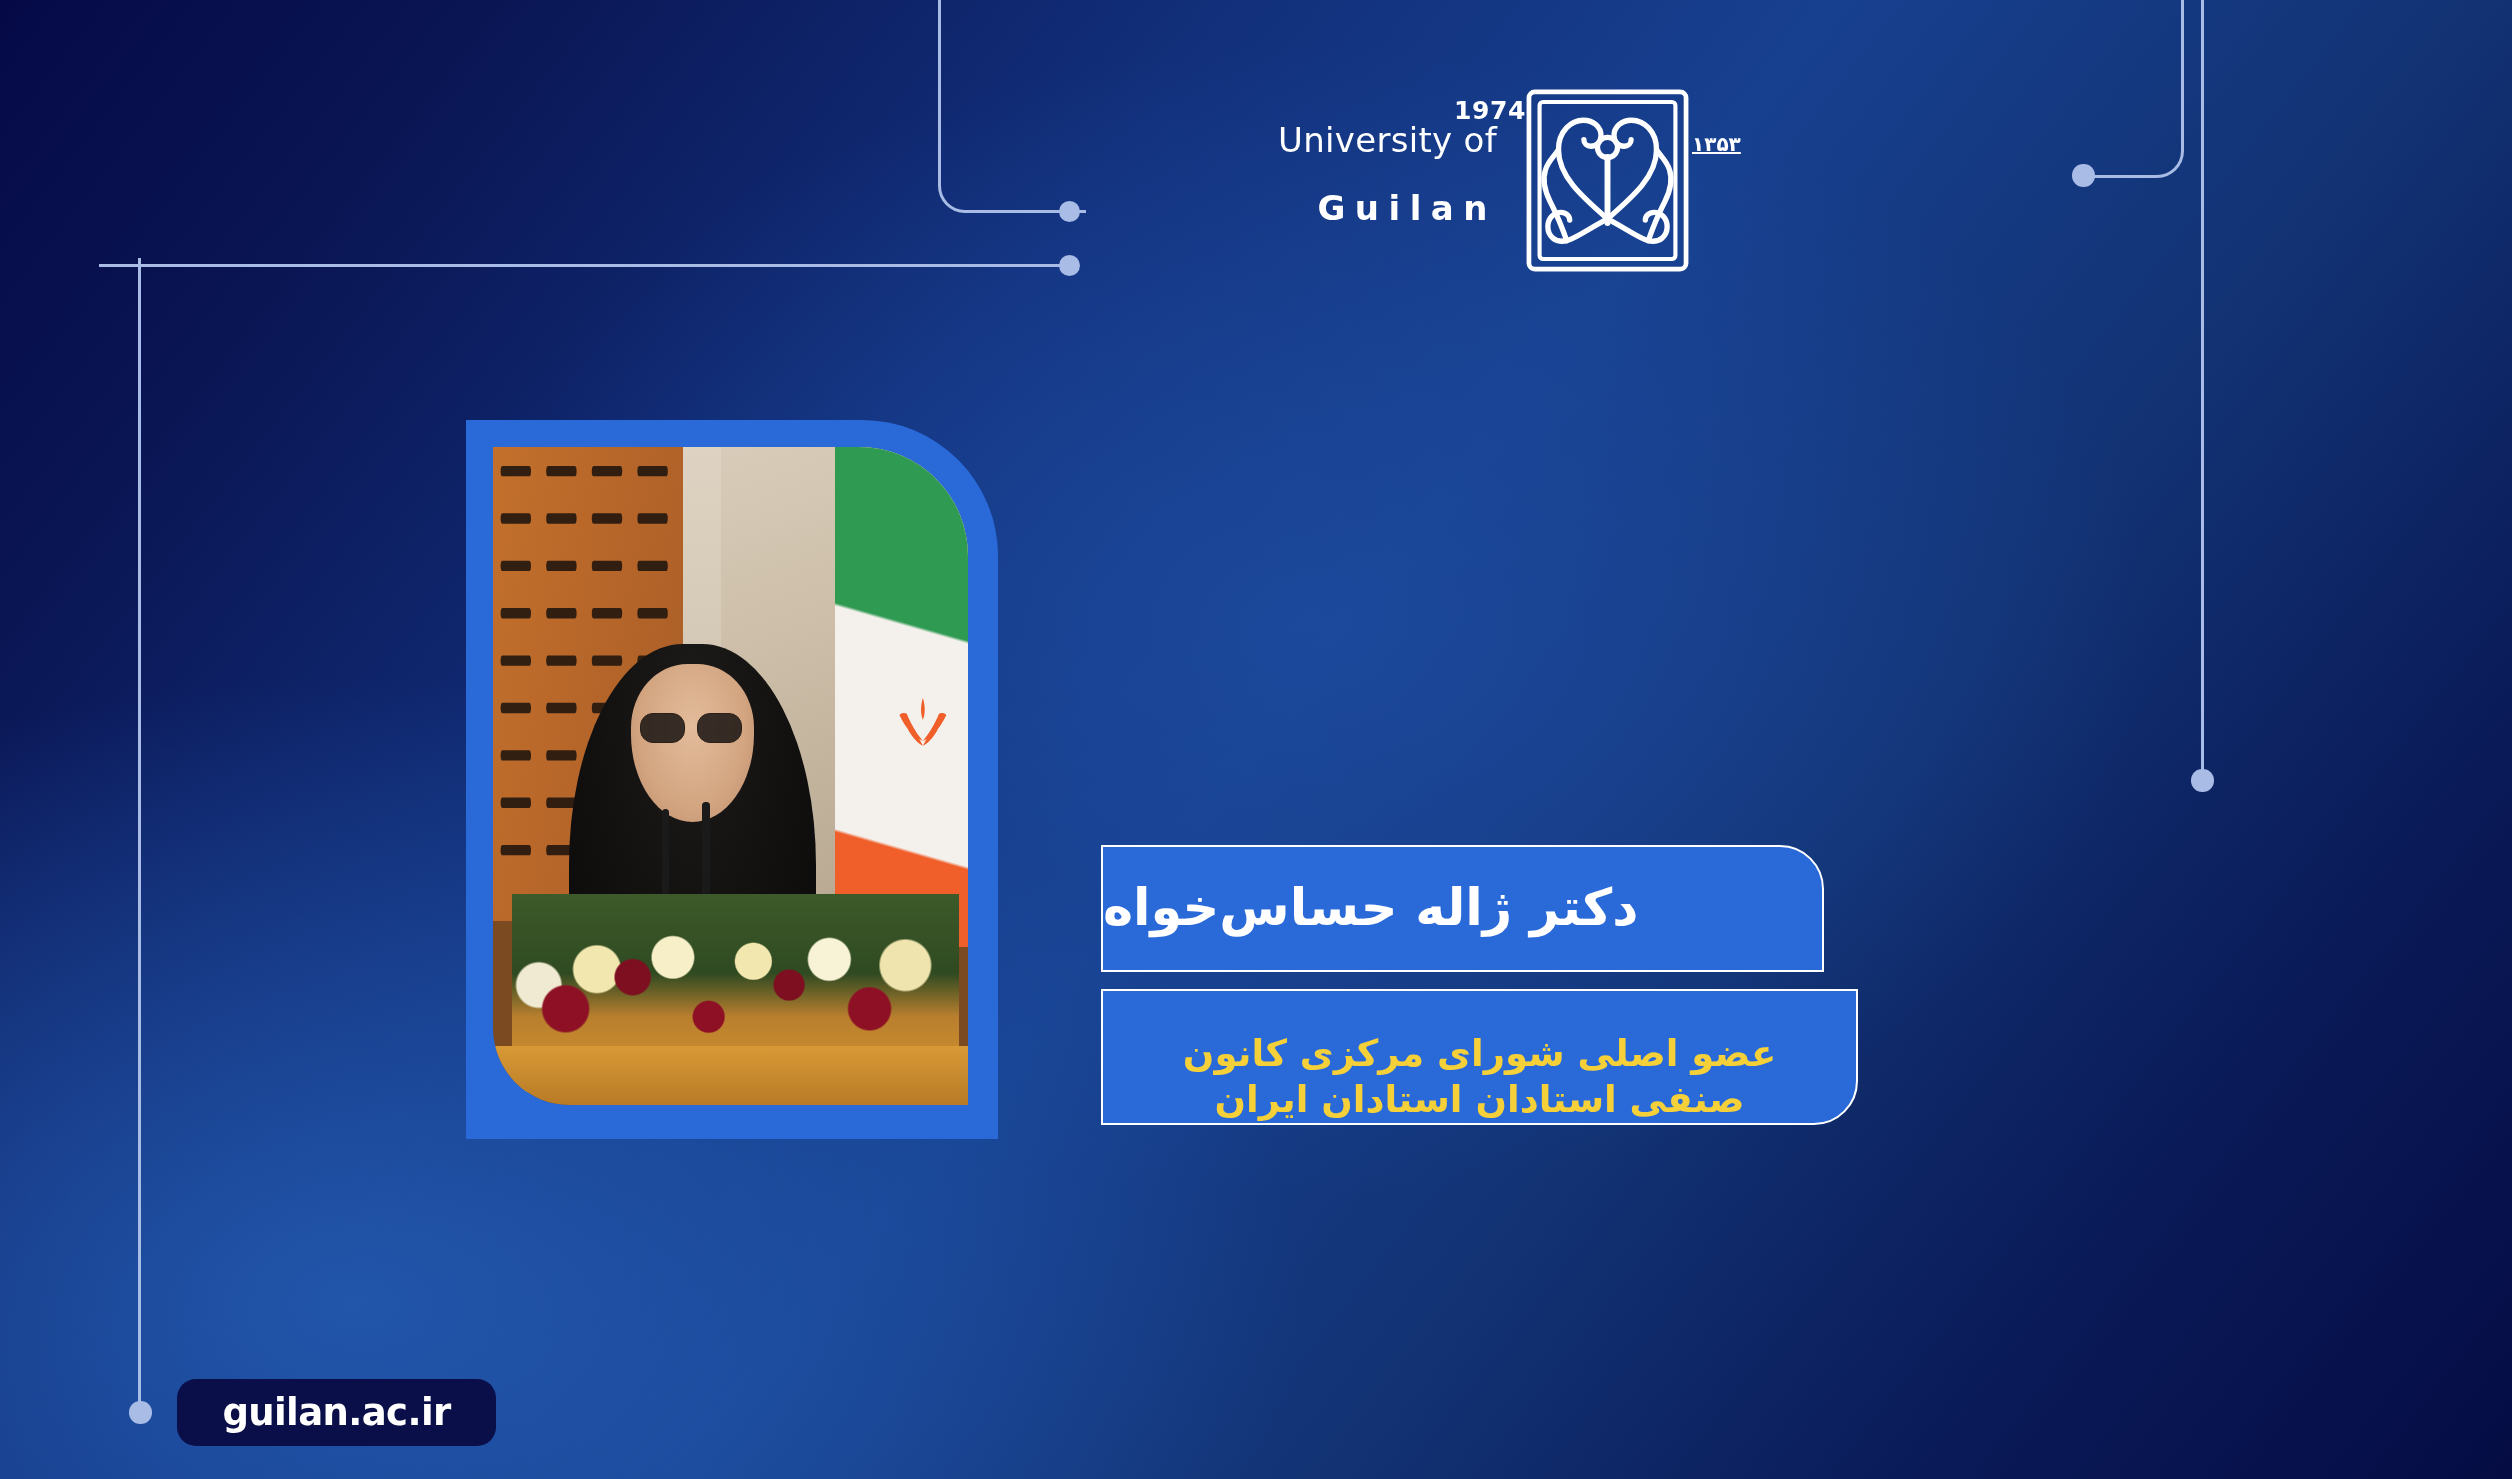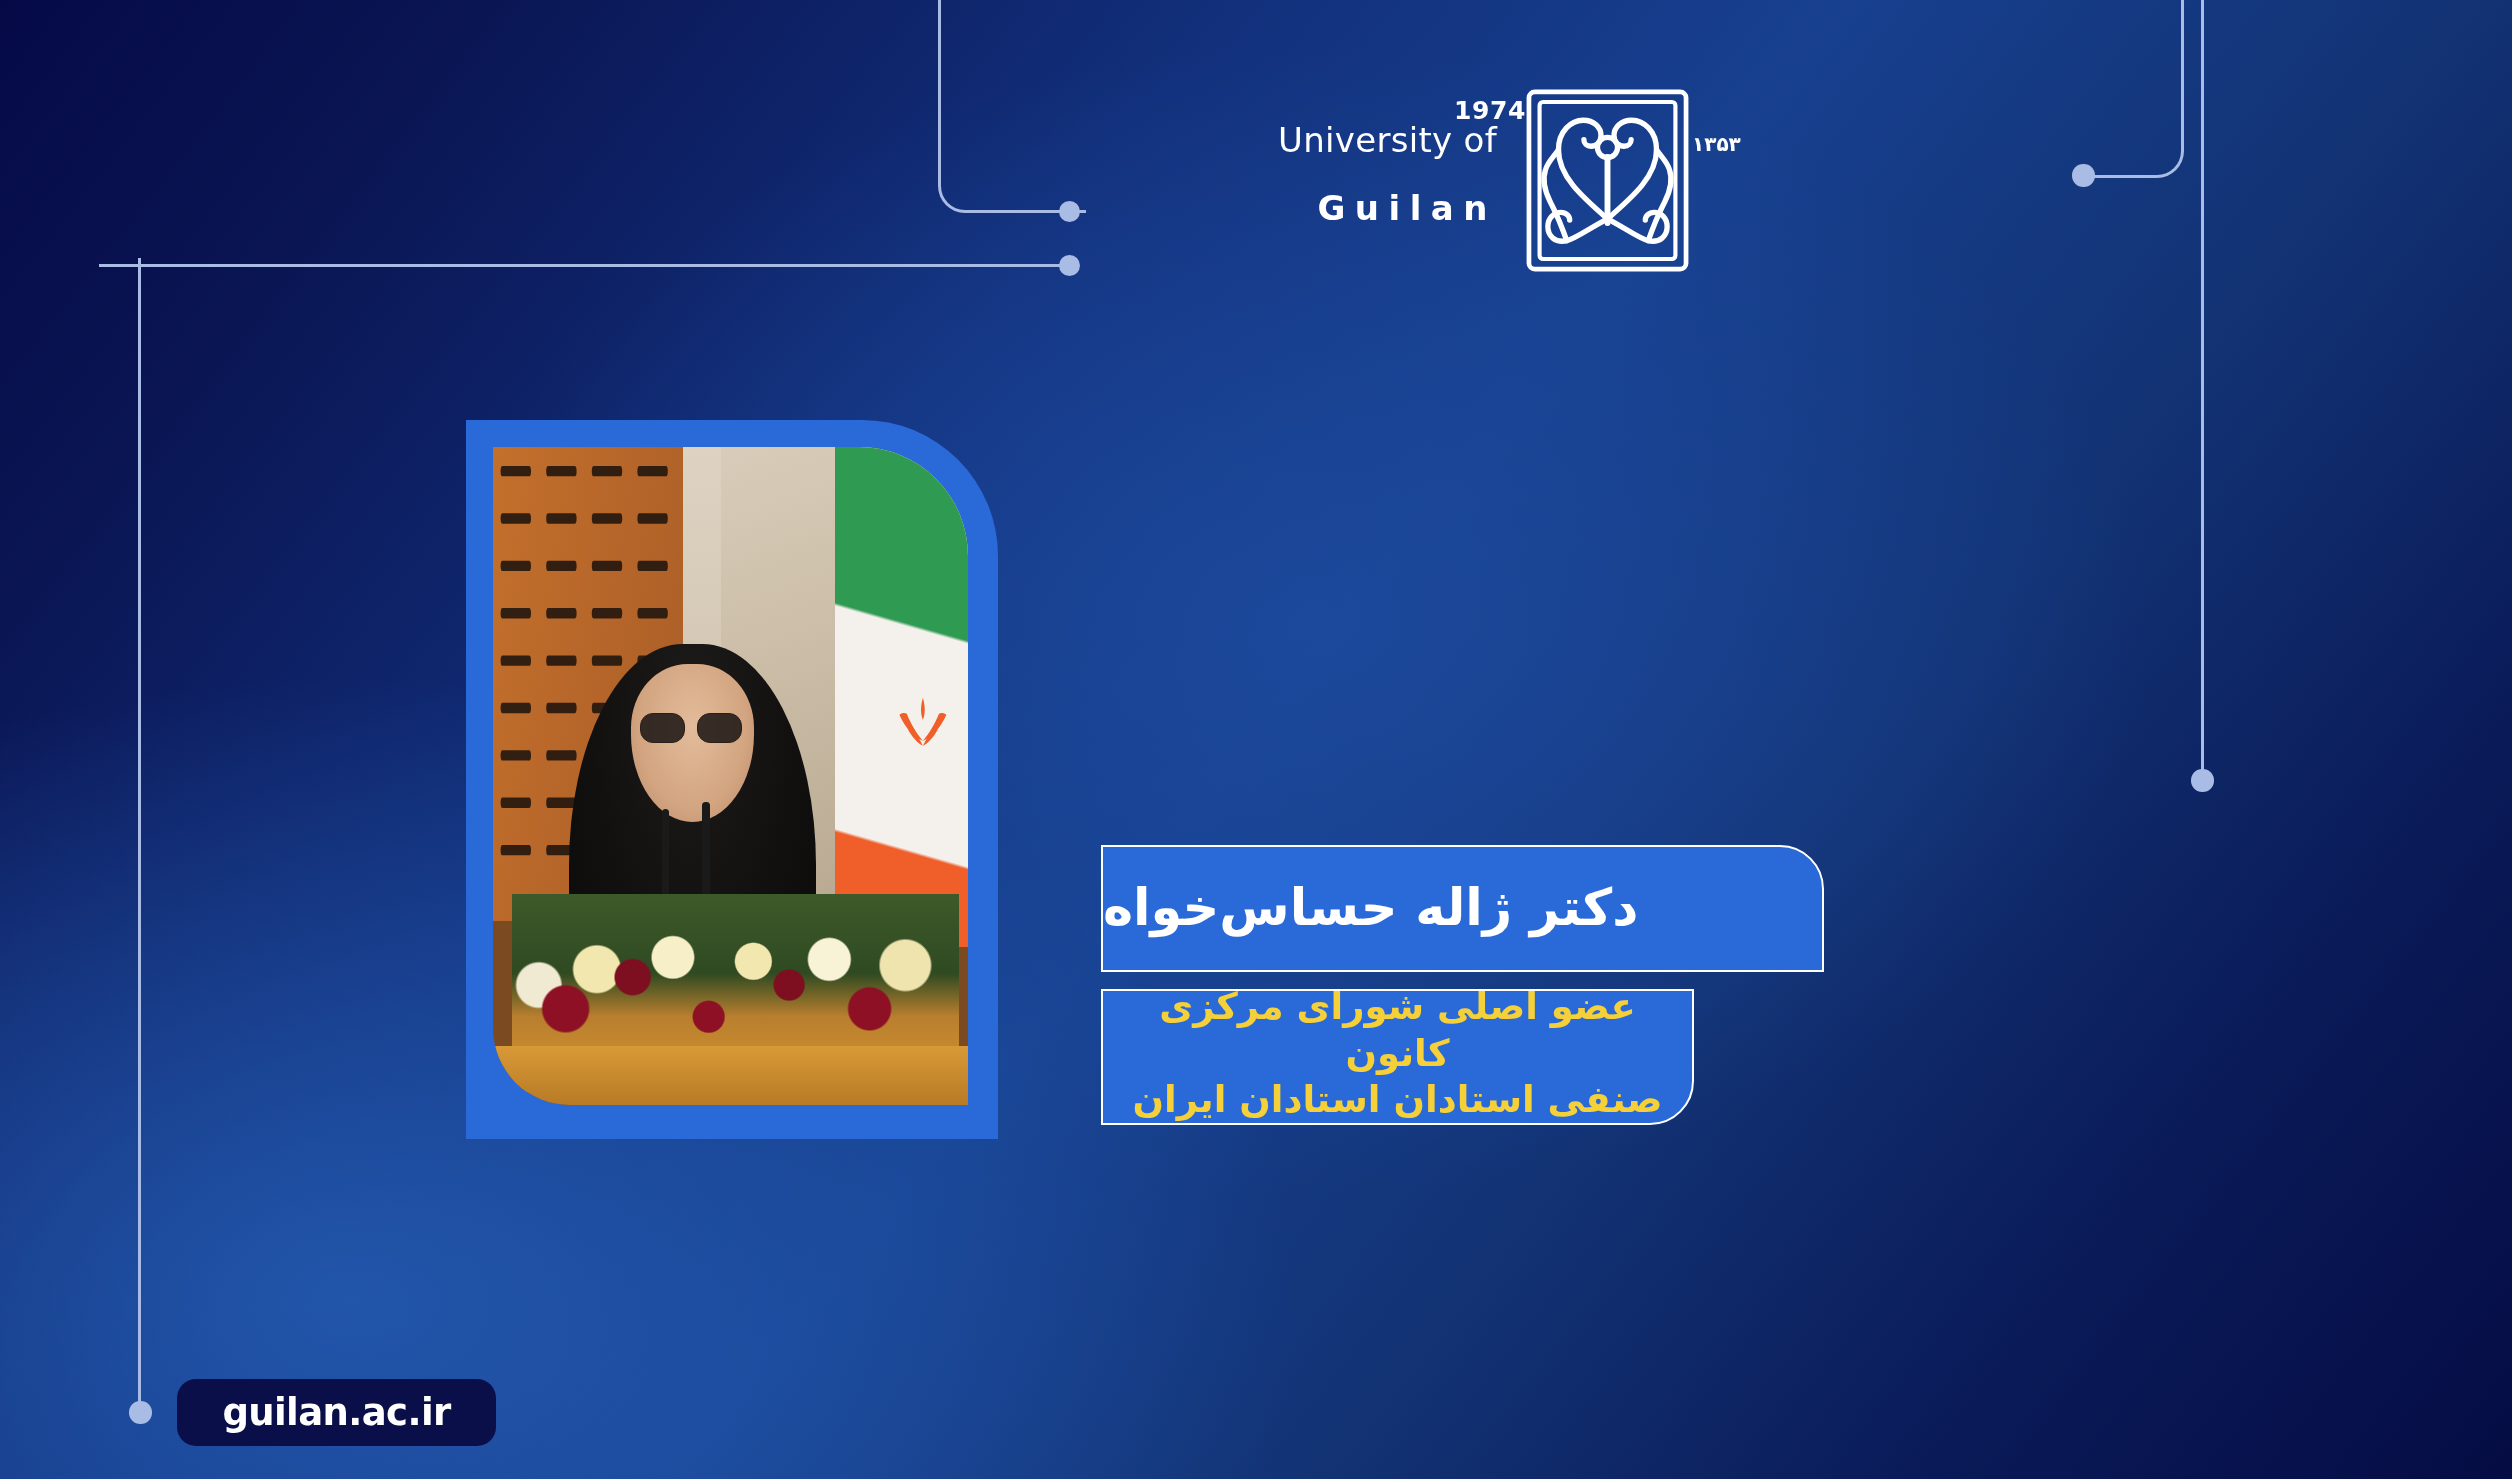--- a/index.html
+++ b/index.html
@@ -44,20 +44,21 @@
   }
   .logo-en .l1{font-size:34px;letter-spacing:0.3px;line-height:1;}
   .logo-en .l2{font-size:34px;font-weight:bold;letter-spacing:9.5px;margin-top:34px;line-height:1;padding-left:20px;}
   .logo-year{
     position:absolute;left:235px;top:7px;color:#fff;font-size:25px;font-weight:bold;letter-spacing:0.6px;
   }
   .logo-mark{position:absolute;left:305px;top:-3.5px;width:167px;height:189px;}
   .logo-fa-year{
     position:absolute;left:473px;top:43px;color:#fff;font-size:20px;font-weight:bold;letter-spacing:0.6px;
     direction:rtl;
+    text-decoration:underline;
   }
   .logo-fa{position:absolute;left:489px;top:-24px;width:402px;height:213px;}
 
   
   .photo-card{
     position:absolute;left:466px;top:420px;width:532px;height:719px;
     background:#2a6ad8;
     border-top-right-radius:136px;
   }
   .photo-inner{
@@ -119,21 +120,21 @@
   .plate-name{
     left:1101px;top:845px;width:723px;height:127px;
     border-top-right-radius:44px;
   }
   .plate-name span{
     color:#ffffff;font-size:51px;font-weight:bold;
     font-family:"DejaVu Sans","Liberation Sans",sans-serif;
     line-height:1.1;letter-spacing:-0.6px;
   }
   .plate-role{
-    left:1101px;top:989px;width:593px;height:136px;
+    left:1101px;top:989px;width:757px;height:136px;
     border-bottom-right-radius:44px;
     flex-direction:column;
   }
   .plate-role span{
     color:#f5d039;font-size:37px;font-weight:bold;
     font-family:"DejaVu Sans","Liberation Sans",sans-serif;
     line-height:1.25;letter-spacing:-0.6px;
   }
 
   

